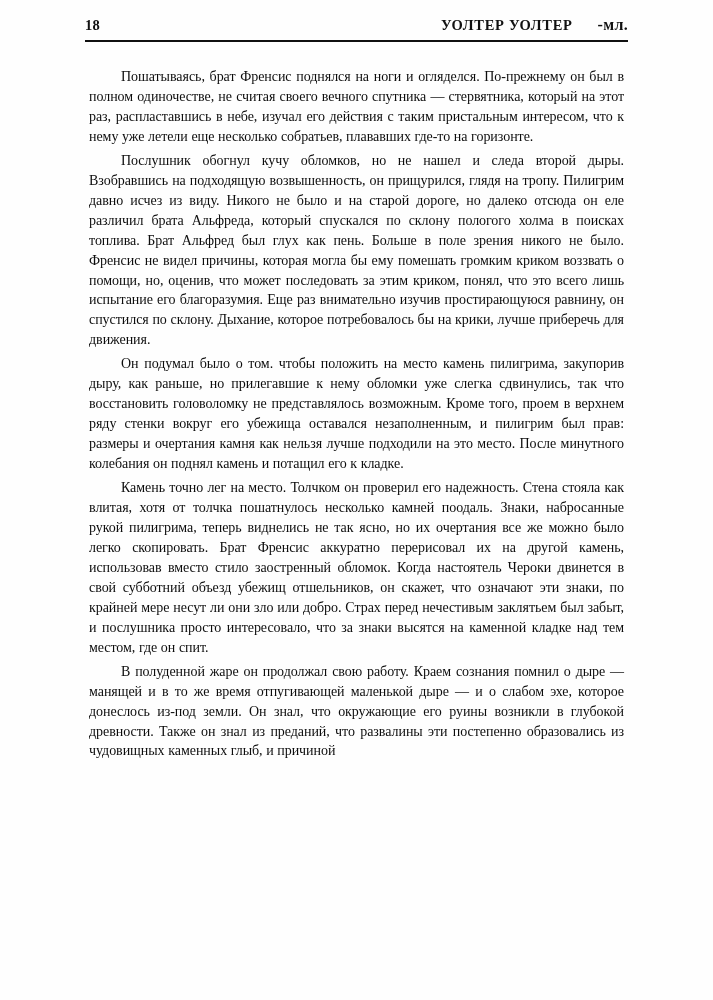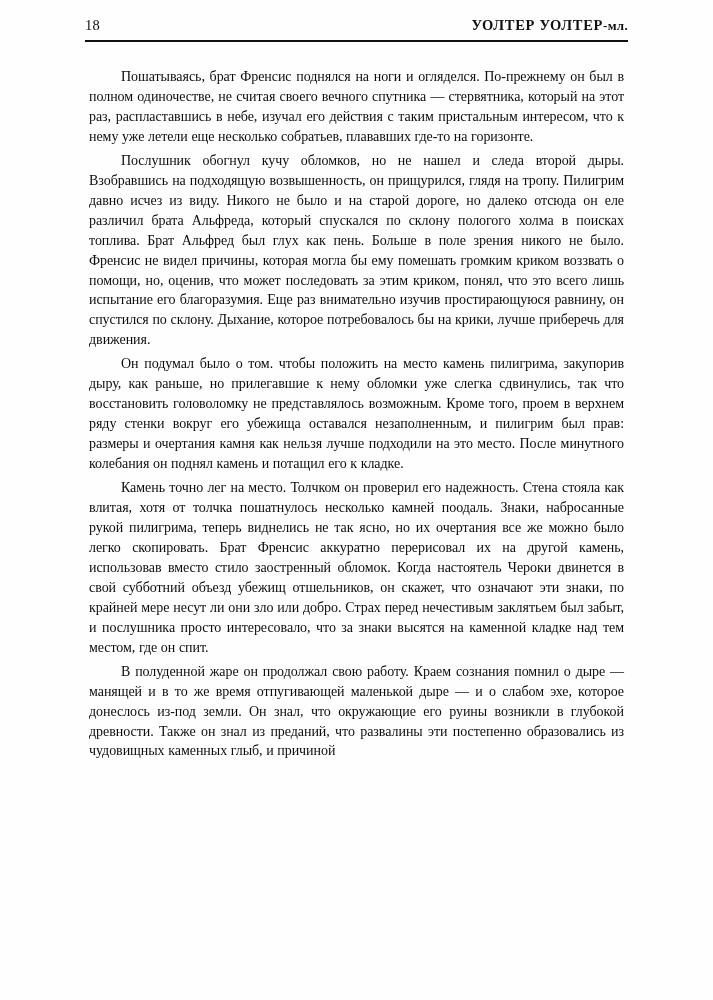--- a/index.html
+++ b/index.html
@@ -31,38 +31,39 @@
     width: 543px;
     height: 22px;
     display: flex;
     align-items: flex-start;
     justify-content: space-between;
   }
 
   .folio {
     font-family: "Liberation Serif", "DejaVu Serif", serif;
     font-size: 14.5px;
-    font-weight: 400;
+    font-weight: 700;
     line-height: 18px;
     letter-spacing: 0.2px;
     color: #111;
   }
 
   .author-line {
     font-family: "Liberation Serif", "DejaVu Serif", serif;
     font-size: 14.5px;
     font-weight: 700;
     line-height: 18px;
     letter-spacing: 0.7px;
     color: #111;
     white-space: nowrap;
   }
   .author-line .suffix {
-    font-size: 13px;
+    font-size: 16px;
     letter-spacing: 0.3px;
+    margin-left: 25px;
   }
 
   .head-rule {
     position: absolute;
     left: 85px;
     top: 40px;
     width: 543px;
     height: 2px;
     background: #101010;
   }

